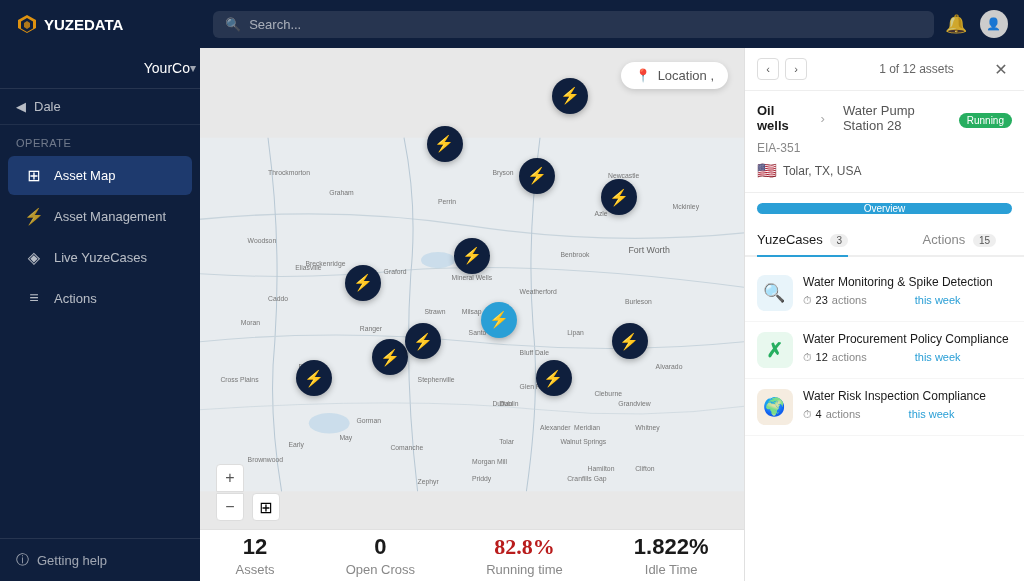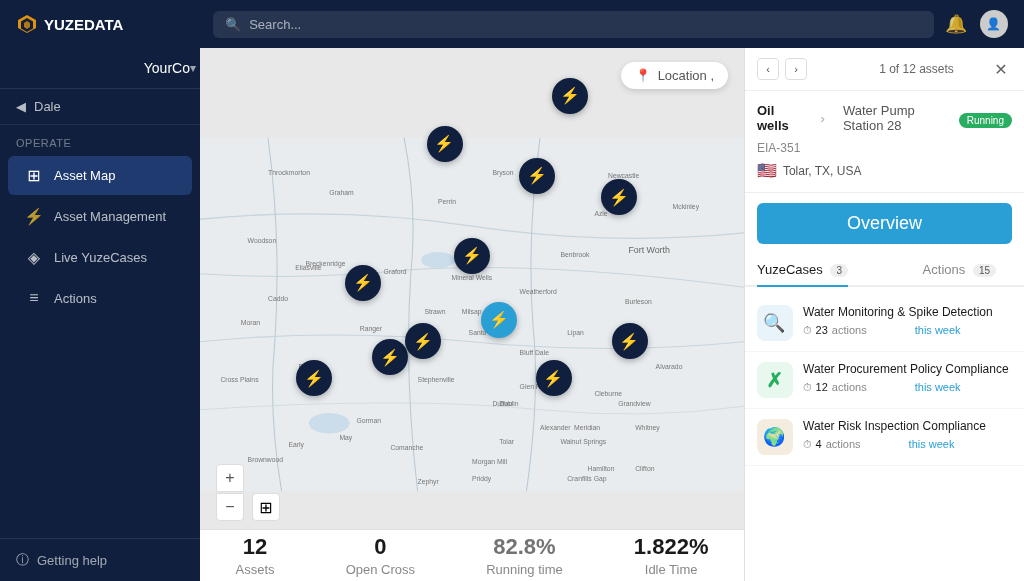--- a/index.html
+++ b/index.html
@@ -46,21 +46,21 @@
     .map-controls { position: absolute; bottom: 60px; left: 16px; display: flex; flex-direction: column; gap: 1px; z-index: 10; }
     .map-ctrl-btn { width: 28px; height: 28px; background: white; border: 1px solid #ddd; display: flex; align-items: center; justify-content: center; cursor: pointer; font-size: 16px; color: #555; }
     .map-ctrl-btn:first-child { border-radius: 4px 4px 0 0; }
     .map-ctrl-btn:last-child { border-radius: 0 0 4px 4px; }
     .map-layer-btn { position: absolute; bottom: 60px; left: 50px; width: 28px; height: 28px; background: white; border: 1px solid #ddd; border-radius: 4px; display: flex; align-items: center; justify-content: center; cursor: pointer; }
 
     
     .bottom-stats { position: absolute; bottom: 0; left: 0; right: 0; height: 52px; background: white; border-top: 1px solid #e0e0e0; display: flex; align-items: center; justify-content: space-around; z-index: 10; }
     .stat-item { text-align: center; }
     .stat-value { font-size: 22px; font-weight: 600; color: #1a1a1a; line-height: 1.2; }
-    .stat-value.green { color: #737373; }
+    .stat-value.green { color: #b91c1c; font-family: Liberation Serif, serif; }
     .stat-label { font-size: 13px; color: #888; margin-top: 2px; }
 
     
     .right-panel { width: 280px; background: white; border-left: 1px solid #e0e0e0; display: flex; flex-direction: column; flex-shrink: 0; overflow: hidden; }
     .panel-nav { display: flex; align-items: center; justify-content: space-between; padding: 10px 12px; border-bottom: 1px solid #eee; }
     .panel-nav-arrows { display: flex; gap: 6px; }
     .nav-arrow { width: 22px; height: 22px; border: 1px solid #ddd; border-radius: 4px; display: flex; align-items: center; justify-content: center; cursor: pointer; font-size: 11px; color: #555; }
     .panel-nav-count { font-size: 12px; color: #666; margin-left: 36px; }
     .close-btn { width: 22px; height: 22px; display: flex; align-items: center; justify-content: center; cursor: pointer; color: #666; font-size: 16px; }
 
@@ -69,21 +69,21 @@
     .asset-breadcrumb { display: flex; align-items: center; gap: 18px; font-size: 13px; margin-bottom: 4px; }
     .breadcrumb-main { font-weight: 600; color: #1a1a1a; }
     .breadcrumb-sep { color: #aaa; }
     .breadcrumb-sub { color: #555; }
     .asset-status { background: #27ae60; color: white; font-size: 10px; padding: 2px 8px; border-radius: 10px; }
     .asset-id { font-size: 12px; color: #888; margin-bottom: 6px; }
     .asset-location { display: flex; align-items: center; gap: 6px; font-size: 12px; color: #555; }
     .flag-icon { font-size: 16px; }
 
     
-    .overview-btn { margin: 10px 12px; background: #2a9fd6; color: white; border: none; border-radius: 6px; padding: 10px; font-size: 18px; font-weight: 500; cursor: pointer; width: calc(100% - 24px); }
+    .overview-btn { margin: 10px 12px; background: #2a9fd6; color: white; border: none; border-radius: 6px; font-size: 10px; font-weight: 500; cursor: pointer; width: calc(100% - 24px); }
 
     
     .panel-tabs { display: flex; border-bottom: 2px solid #eee; padding: 0 12px; justify-content: space-between; }
     .panel-tab { padding: 8px 0; font-size: 13px; color: #888; cursor: pointer; margin-right: 16px; border-bottom: 2px solid transparent; margin-bottom: -2px; }
     .panel-tab.active { color: #1a1a1a; border-bottom-color: #2a9fd6; font-weight: 500; }
     .tab-badge { display: inline-flex; align-items: center; justify-content: center; background: #eee; color: #555; font-size: 10px; border-radius: 10px; padding: 1px 6px; margin-left: 4px; }
 
     
     .cases-list { flex: 1; overflow-y: auto; padding: 8px 0; }
     .case-item { display: flex; align-items: flex-start; gap: 10px; padding: 10px 12px; border-bottom: 1px solid #f5f5f5; cursor: pointer; }

